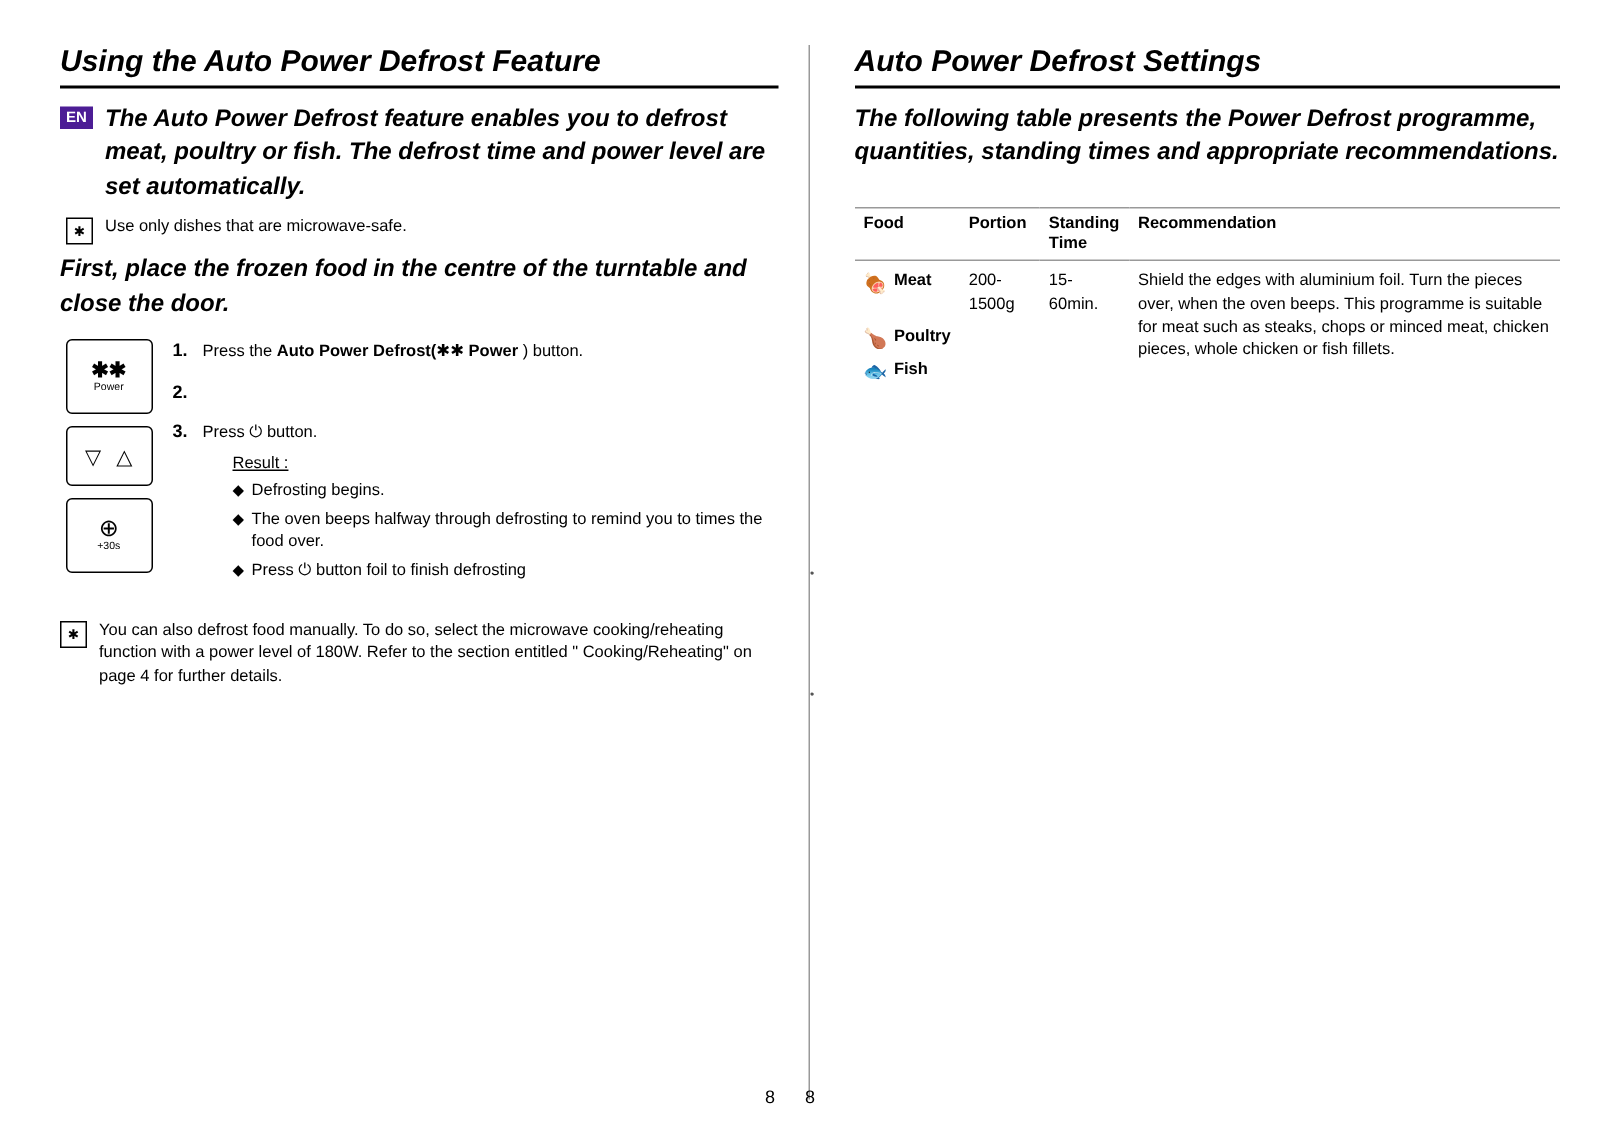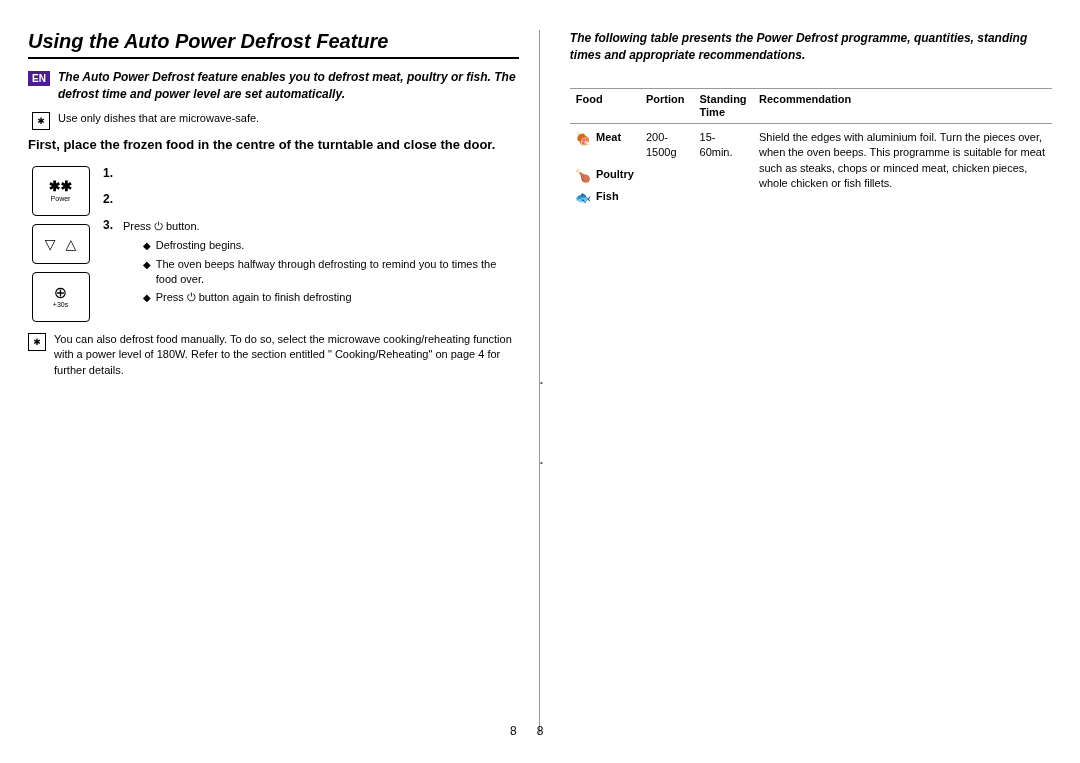--- a/index.html
+++ b/index.html
@@ -9,21 +9,21 @@
       background: #fff;
       font-family: Arial, Helvetica, sans-serif;
       font-size: 12px;
       color: #000;
       overflow: hidden;
     }
     .page {
       display: flex;
       width: 1080px;
       height: 763px;
-      padding: 30px 28px;
+      padding: 30px 40px;
       gap: 0;
     }
     .left-col {
       width: 530px;
       padding-right: 20px;
       border-right: 1px solid #999;
     }
     .right-col {
       width: 530px;
       padding-left: 30px;
@@ -48,21 +48,21 @@
       font-size: 10px;
       padding: 2px 4px;
       margin-right: 8px;
       min-width: 22px;
       text-align: center;
       margin-top: 2px;
     }
     .en-text {
       font-style: italic;
       font-weight: bold;
-      font-size: 12px;
+      font-size: 16px;
       line-height: 1.4;
     }
     .bullet-note {
       display: flex;
       align-items: flex-start;
       margin-bottom: 6px;
       margin-left: 4px;
     }
     .bullet-icon {
       width: 18px;
@@ -74,22 +74,23 @@
       font-size: 9px;
       margin-right: 8px;
       margin-top: 1px;
       flex-shrink: 0;
     }
     .note-text {
       font-size: 11px;
       line-height: 1.4;
     }
     .first-note {
-      font-weight: bold;
-      font-size: 13px;
+      font-style: italic;
+      font-weight: bold;
+      font-size: 16px;
       margin-bottom: 12px;
       line-height: 1.4;
     }
     .steps-area {
       display: flex;
       gap: 10px;
     }
     .buttons-col {
       display: flex;
       flex-direction: column;
@@ -192,21 +193,21 @@
     }
     .manual-note {
       display: flex;
       align-items: flex-start;
       margin-top: 10px;
     }
     
     .right-intro {
       font-style: italic;
       font-weight: bold;
-      font-size: 12px;
+      font-size: 16px;
       line-height: 1.4;
       margin-bottom: 6px;
     }
     .right-remove {
       font-style: italic;
       font-weight: bold;
       font-size: 12px;
       line-height: 1.4;
       margin-bottom: 12px;
     }
@@ -291,59 +292,64 @@
         <div class="start-btn">
           <span class="start-icon">⊕</span>
           <span class="start-label">+30s</span>
         </div>
       </div>
 
       <div class="steps-col">
 
         <div class="step">
           <span class="step-num">1.</span>
+          <div class="step-text">
+            Press the <b>Auto Power Defrost(</b><span>✱✱</span> <b>Power</b> ) button.
+          </div>
         </div>
 
         <div class="step">
           <span class="step-num">2.</span>
         </div>
 
         <div class="step">
           <span class="step-num">3.</span>
           <div class="step-text">
             Press ⏻ button.
             <div class="result-section">
+              <div class="result-label">Result :</div>
               <div class="result-item">
                 <span class="diamond">◆</span>
                 <span>Defrosting begins.</span>
               </div>
               <div class="result-item">
                 <span class="diamond">◆</span>
                 <span>The oven beeps halfway through defrosting to remind you to times the food over.</span>
               </div>
               <div class="result-item">
                 <span class="diamond">◆</span>
-                <span>Press ⏻ button again to finish defrosting</span>
+                <span>Press ⏻ button foil to finish defrosting</span>
               </div>
             </div>
           </div>
         </div>
       </div>
     </div>
 
     <div class="manual-note">
       <span class="bullet-icon">✱</span>
       <span class="note-text">You can also defrost food manually. To do so, select the microwave cooking/reheating function with a power level of 180W. Refer to the section entitled " Cooking/Reheating" on page 4 for further details.</span>
     </div>
   </div>
 
   <div style="position:absolute; left:540px; top:50%; transform:translateY(-50%); font-size:8px; color:#555;">•</div>
   <div style="position:absolute; left:540px; top:60%; font-size:8px; color:#555;">•</div>
 
   <div class="right-col">
+    <div class="section-title">Auto Power Defrost Settings</div>
 
     <div class="right-intro">The following table presents the Power Defrost programme, quantities, standing times and appropriate recommendations.</div>
 
     <table class="defrost-table">
       <thead>
         <tr>
           <th>Food</th>
           <th>Portion</th>
           <th class="th-standing">Standing<br>Time</th>
           <th>Recommendation</th>

